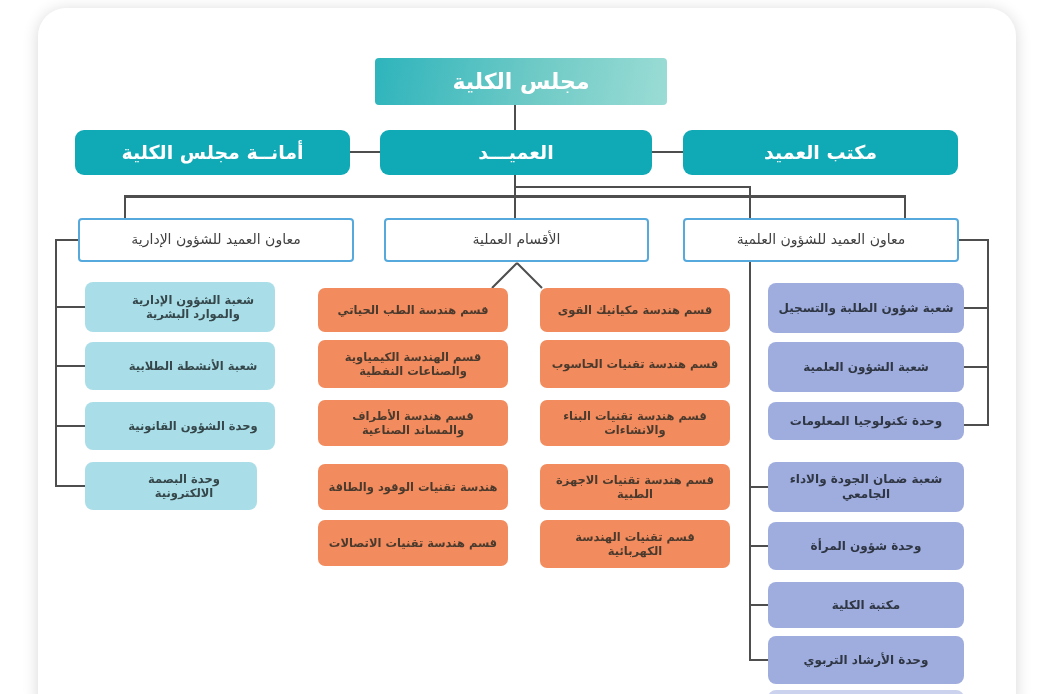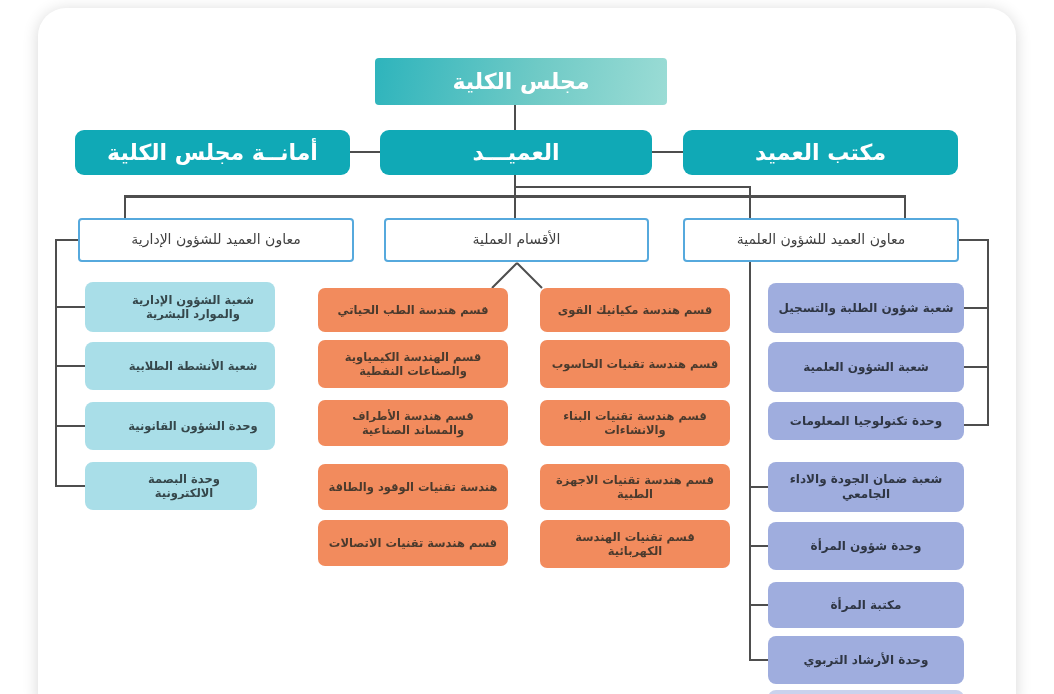--- a/index.html
+++ b/index.html
@@ -15,21 +15,21 @@
   .box{
     position:absolute;display:flex;align-items:center;justify-content:center;
     text-align:center;direction:rtl;box-sizing:border-box;padding:3px 10px;
     z-index:2;line-height:1.25;
   }
   .root{
     background:linear-gradient(100deg,#2eb4bc 0%,#6fcac6 55%,#9bdcd5 100%);
     color:#ffffff;font-size:22px;font-weight:bold;border-radius:4px;
   }
   .teal{
-    background:#10a9b6;color:#ffffff;font-size:22px;font-weight:bold;border-radius:9px;
+    background:#10a9b6;color:#ffffff;font-size:19px;font-weight:bold;border-radius:9px;
   }
   .white{
     background:#ffffff;border:2px solid #56a9dd;color:#3f3f3f;
     font-size:14px;border-radius:4px;
   }
   .cyan{
     background:#a9dee8;color:#35474b;font-size:11.5px;font-weight:bold;border-radius:8px;padding-left:36px;
   }
   .orange{
     background:#f28b5d;color:#4a3a2d;font-size:11.5px;font-weight:bold;border-radius:7px;
@@ -105,16 +105,16 @@
   <div class="box orange" style="left:540px;top:340px;width:190px;height:48px">قسم هندسة تقنيات الحاسوب</div>
   <div class="box orange" style="left:540px;top:400px;width:190px;height:46px">قسم هندسة تقنيات البناء والانشاءات</div>
   <div class="box orange" style="left:540px;top:464px;width:190px;height:46px">قسم هندسة تقنيات الاجهزة الطبية</div>
   <div class="box orange" style="left:540px;top:520px;width:190px;height:48px">قسم تقنيات الهندسة الكهربائية</div>
 
   <div class="box purple" style="left:768px;top:283px;width:196px;height:50px">شعبة شؤون الطلبة والتسجيل</div>
   <div class="box purple" style="left:768px;top:342px;width:196px;height:50px">شعبة الشؤون العلمية</div>
   <div class="box purple" style="left:768px;top:402px;width:196px;height:38px">وحدة تكنولوجيا المعلومات</div>
   <div class="box purple" style="left:768px;top:462px;width:196px;height:50px">شعبة ضمان الجودة والاداء الجامعي</div>
   <div class="box purple" style="left:768px;top:522px;width:196px;height:48px">وحدة شؤون المرأة</div>
-  <div class="box purple" style="left:768px;top:582px;width:196px;height:46px">مكتبة المرأة</div>
+  <div class="box purple" style="left:768px;top:582px;width:196px;height:46px">مكتبة الكلية</div>
   <div class="box purple" style="left:768px;top:636px;width:196px;height:48px">وحدة الأرشاد التربوي</div>
   <div class="box purple partial" style="left:768px;top:690px;width:196px;height:30px"></div>
 </div>
 
 </body></html>

